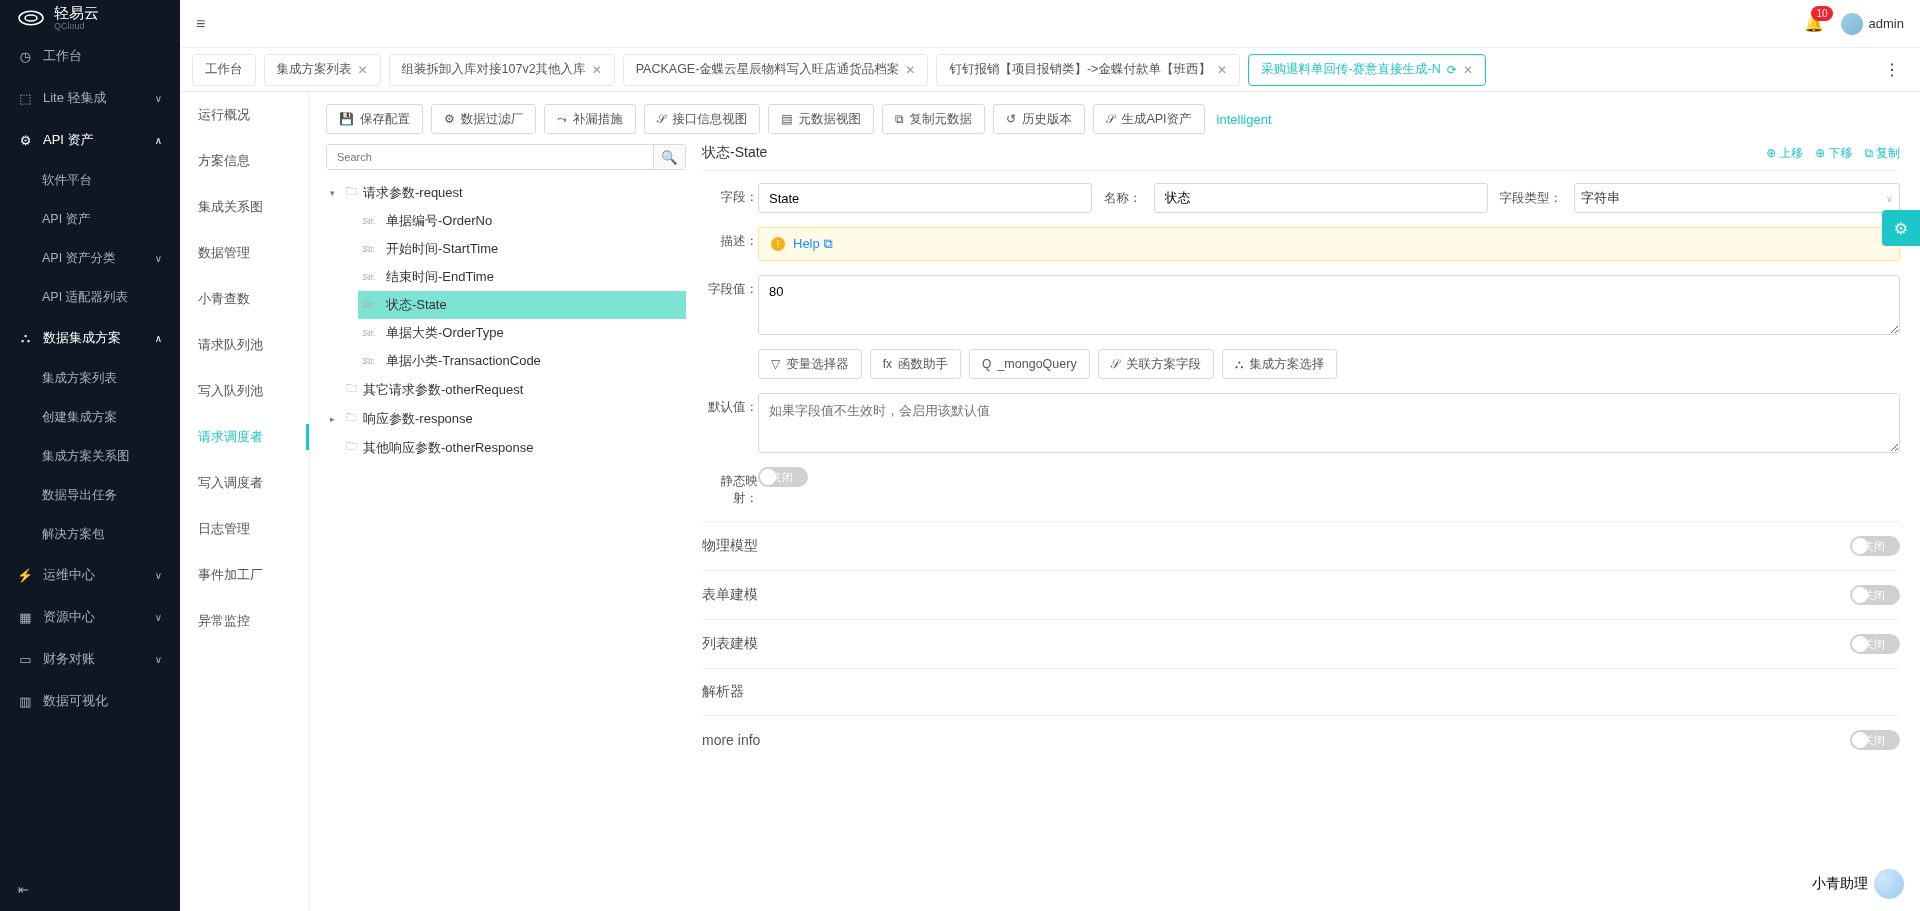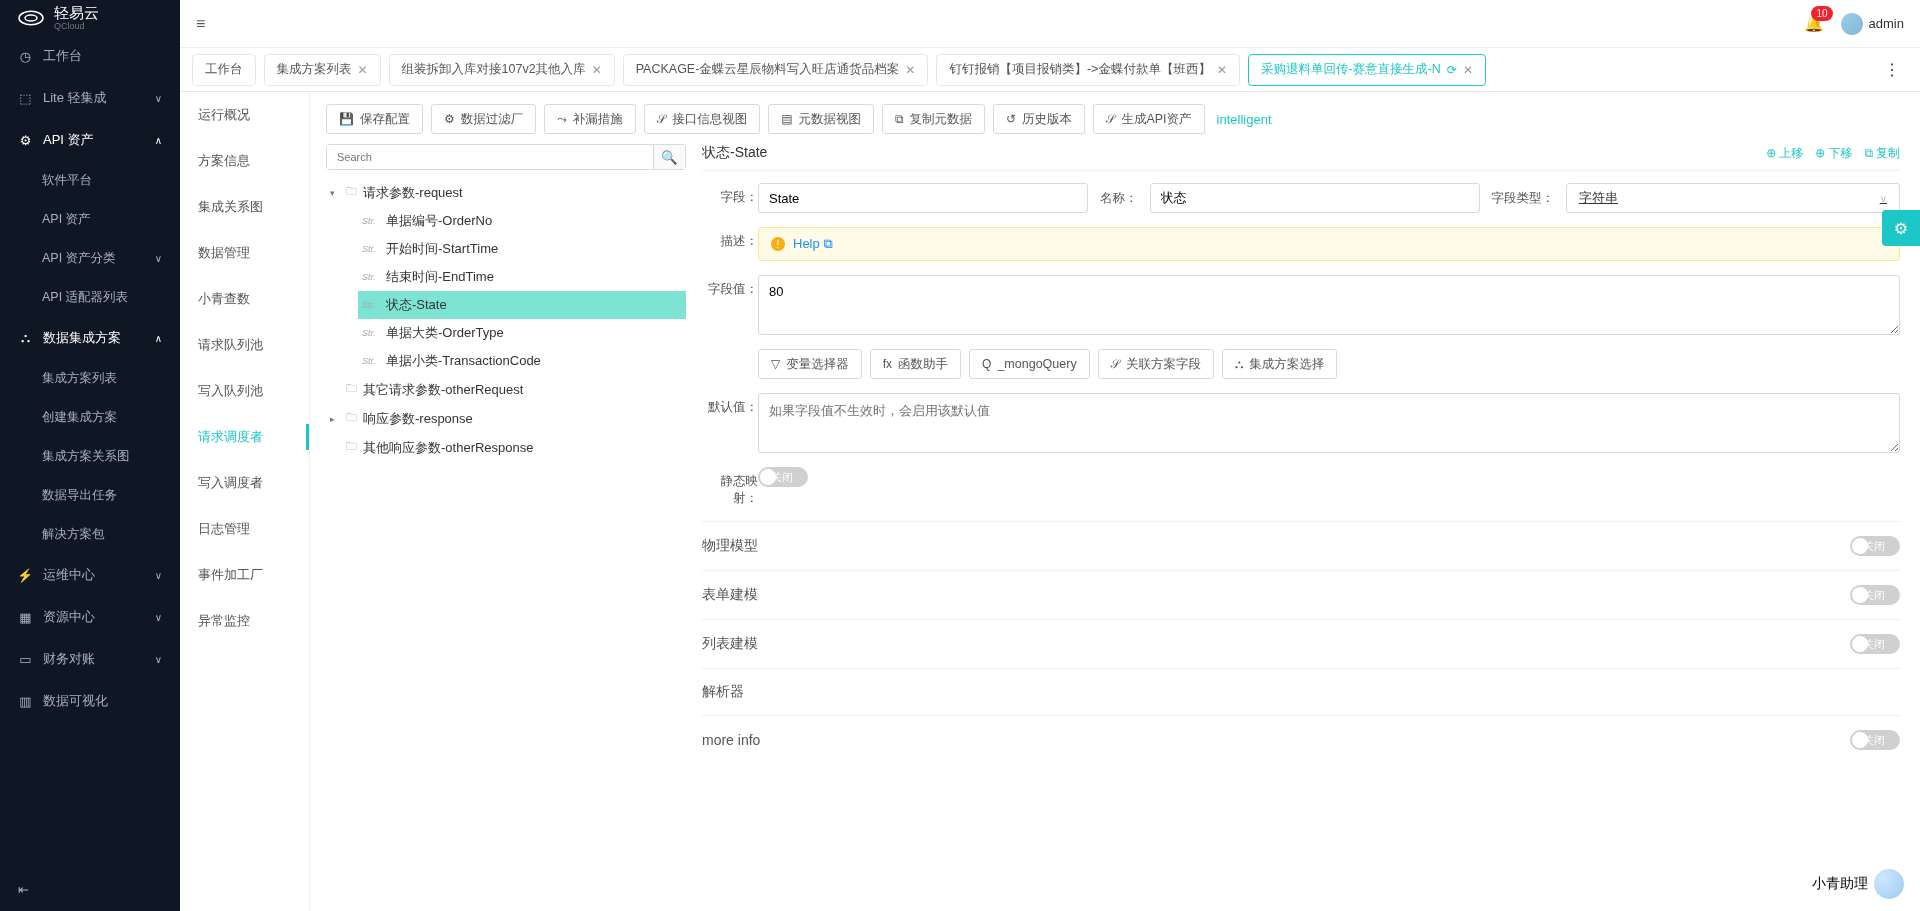--- a/index.html
+++ b/index.html
@@ -76,21 +76,21 @@
 
 .form { flex: 1; overflow-y: auto; padding-right: 4px; }
 .form-header { display: flex; align-items: center; border-bottom: 1px solid #f0f0f0; padding-bottom: 8px; margin-bottom: 12px; }
 .form-title { font-size: 14px; color: #333; }
 .form-head-actions { margin-left: auto; display: flex; gap: 12px; font-size: 12px; }
 .act { color: #1ec7c7; cursor: pointer; display: inline-flex; align-items: center; gap: 3px; }
 .row { display: flex; align-items: flex-start; gap: 0; margin-bottom: 14px; }
 .label { width: 56px; text-align: right; color: #555; padding-top: 6px; font-size: 12.5px; }
 .fields { flex: 1; display: flex; gap: 12px; align-items: center; }
 .inp { flex: 1; height: 30px; border: 1px solid #d9d9d9; border-radius: 3px; padding: 0 10px; font-size: 13px; outline: none; }
-.sel { flex: 1; height: 30px; border: 1px solid #d9d9d9; border-radius: 3px; padding: 0 12px; font-size: 13px; background: #fff; display:flex; align-items:center; justify-content:space-between; cursor:pointer;text-decoration:underline; }
+.sel { flex: 1; height: 30px; border: 1px solid #d9d9d9; border-radius: 3px; padding: 0 6px; font-size: 13px; background: #fff; display:flex; align-items:center; justify-content:space-between; cursor:pointer; }
 .sel .chev { font-size: 10px; color: #bbb; }
 .sub-label { color: #555; font-size: 12.5px; text-align: center; }
 .help-box { flex: 1; border: 1px solid #ffe58f; background: #fffbe6; border-radius: 3px; padding: 8px 12px; display: flex; align-items: center; gap: 8px; }
 .help-ico { width: 14px; height: 14px; border-radius: 50%; background: #faad14; color: #fff; font-size: 10px; display: inline-flex; align-items: center; justify-content: center; }
 .help-link { color: #1890ff; cursor: pointer; font-size: 13px; }
 .ta { flex: 1; min-height: 60px; border: 1px solid #d9d9d9; border-radius: 3px; padding: 8px 10px; font-size: 13px; outline: none; resize: vertical; font-family: inherit; }
 .fn-btns { display: flex; gap: 8px; }
 .toggle { display: inline-flex; align-items: center; width: 50px; height: 20px; border-radius: 10px; background: #d0d0d0; cursor: pointer; position: relative; }
 .toggle .knob { width: 16px; height: 16px; border-radius: 50%; background: #fff; position: absolute; left: 2px; top: 2px; }
 .toggle .txt { position: absolute; right: 15px; color: #fff; font-size: 11px; }

